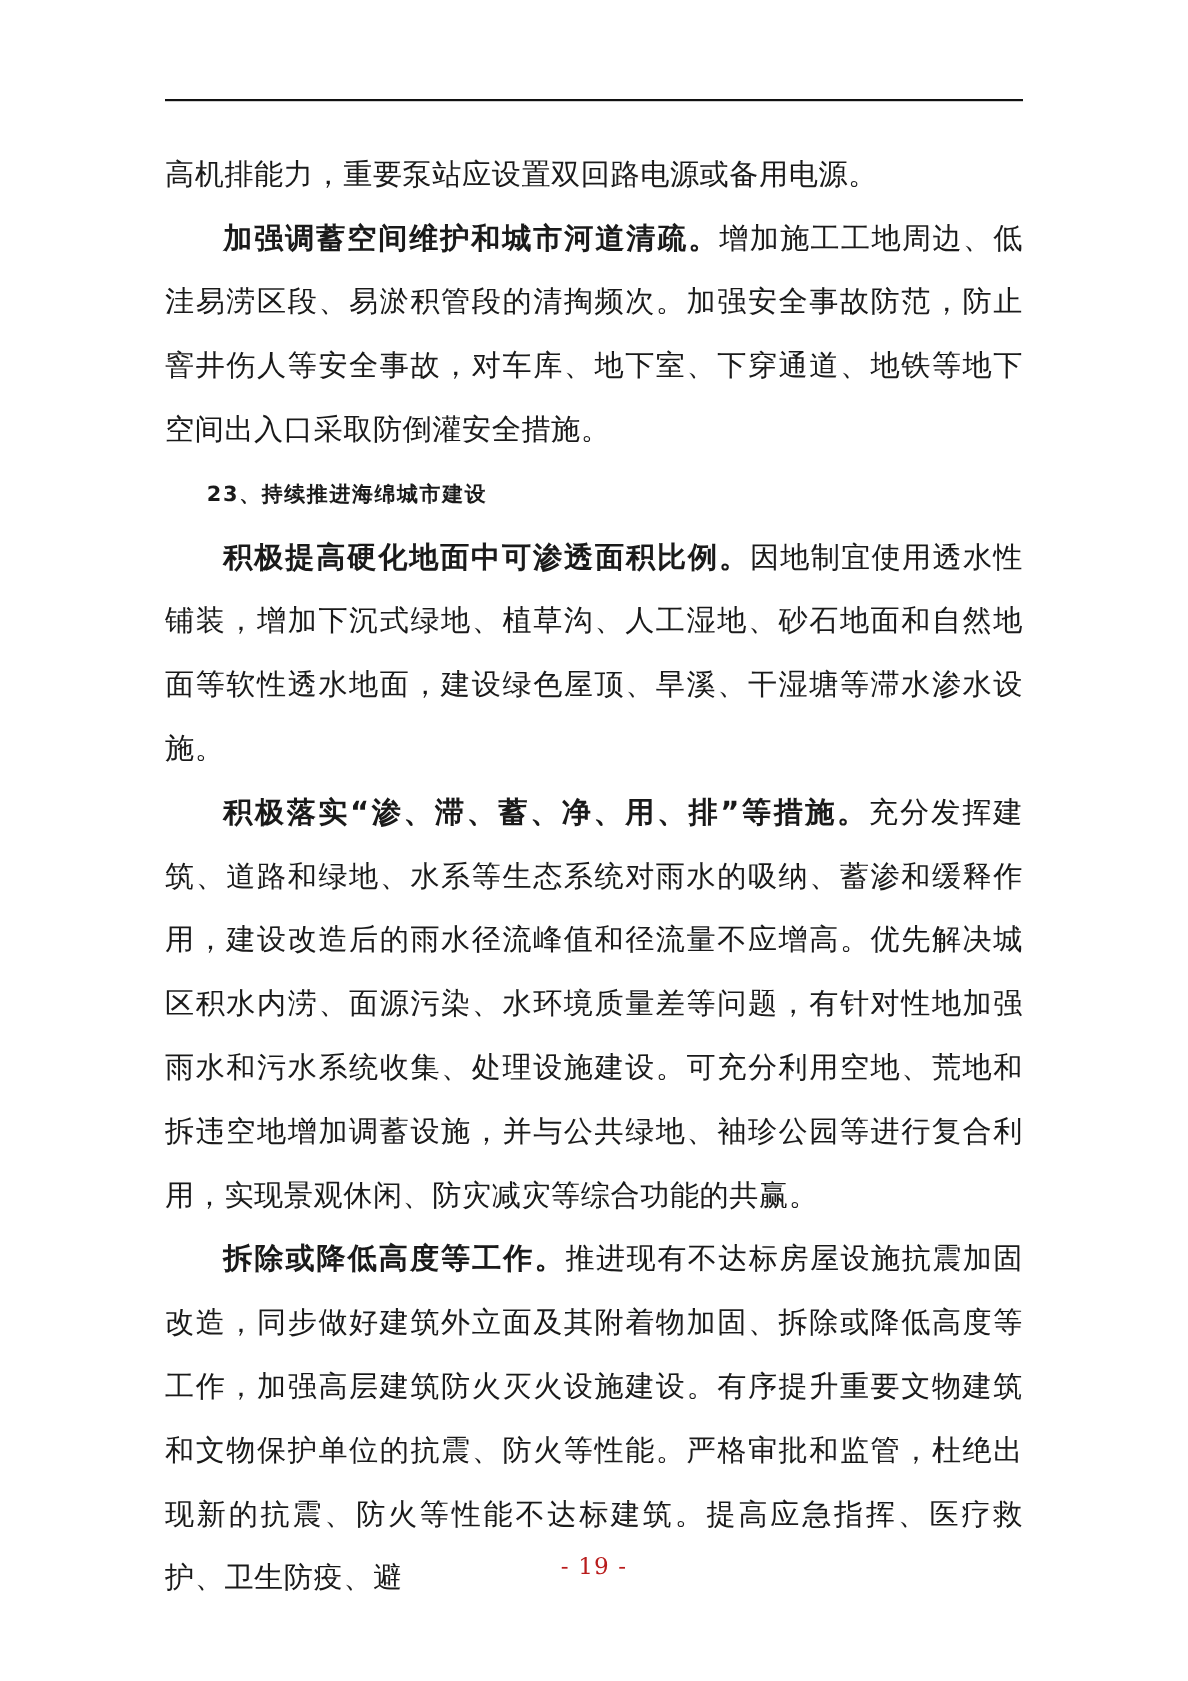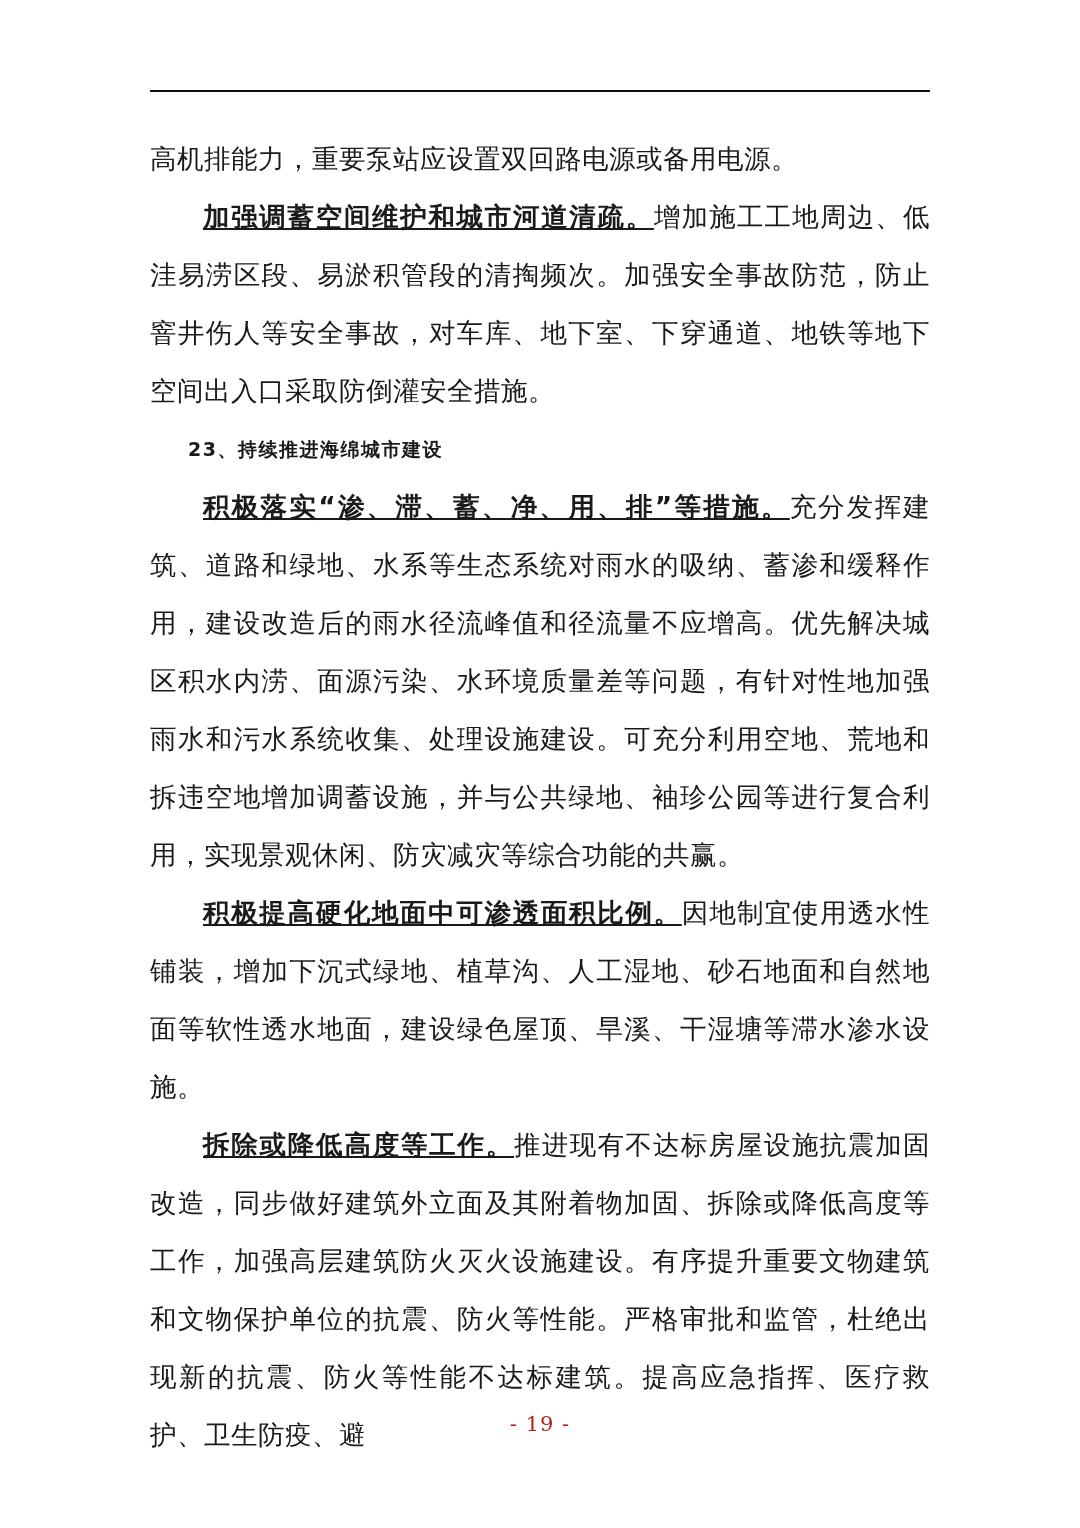--- a/index.html
+++ b/index.html
@@ -40,21 +40,20 @@
   .para.indent {
     text-indent: 2em;
   }
   .para.noindent {
     text-indent: 0;
   }
   .lead {
     font-weight: bold;
     font-family: "DejaVu Sans", "Liberation Sans", sans-serif;
     letter-spacing: 1px;
-    text-decoration: underline;
   }
   .heading {
     font-size: 19px;
     line-height: 58px;
     font-weight: bold;
     font-family: "DejaVu Sans", "Liberation Sans", sans-serif;
     text-indent: 2em;
     margin: 0;
     letter-spacing: 1.5px;
   }
@@ -76,22 +75,22 @@
 <div class="page">
   <div class="content">
     <div class="top-rule"></div>
 
     <p class="para noindent"><span>高机排能力，重要泵站应设置双回路电源或备用电源。</span></p>
 
     <p class="para indent"><span class="lead">加强调蓄空间维护和城市河道清疏。</span><span>增加施工工地周边、低洼易涝区段、易淤积管段的清掏频次。加强安全事故防范，防止窨井伤人等安全事故，对车库、地下室、下穿通道、地铁等地下空间出入口采取防倒灌安全措施。</span></p>
 
     <h2 class="heading">23、持续推进海绵城市建设</h2>
 
+    <p class="para indent"><span class="lead">积极提高硬化地面中可渗透面积比例。</span><span>因地制宜使用透水性铺装，增加下沉式绿地、植草沟、人工湿地、砂石地面和自然地面等软性透水地面，建设绿色屋顶、旱溪、干湿塘等滞水渗水设施。</span></p>
+
     <p class="para indent"><span class="lead">积极落实“渗、滞、蓄、净、用、排”等措施。</span><span>充分发挥建筑、道路和绿地、水系等生态系统对雨水的吸纳、蓄渗和缓释作用，建设改造后的雨水径流峰值和径流量不应增高。优先解决城区积水内涝、面源污染、水环境质量差等问题，有针对性地加强雨水和污水系统收集、处理设施建设。可充分利用空地、荒地和拆违空地增加调蓄设施，并与公共绿地、袖珍公园等进行复合利用，实现景观休闲、防灾减灾等综合功能的共赢。</span></p>
-
-    <p class="para indent"><span class="lead">积极提高硬化地面中可渗透面积比例。</span><span>因地制宜使用透水性铺装，增加下沉式绿地、植草沟、人工湿地、砂石地面和自然地面等软性透水地面，建设绿色屋顶、旱溪、干湿塘等滞水渗水设施。</span></p>
 
 
     <p class="para indent"><span class="lead">拆除或降低高度等工作。</span><span>推进现有不达标房屋设施抗震加固改造，同步做好建筑外立面及其附着物加固、拆除或降低高度等工作，加强高层建筑防火灭火设施建设。有序提升重要文物建筑和文物保护单位的抗震、防火等性能。严格审批和监管，杜绝出现新的抗震、防火等性能不达标建筑。提高应急指挥、医疗救护、卫生防疫、避</span></p>
   </div>
 
   <div class="footer">- 19 -</div>
 </div>
 
 </body></html>

